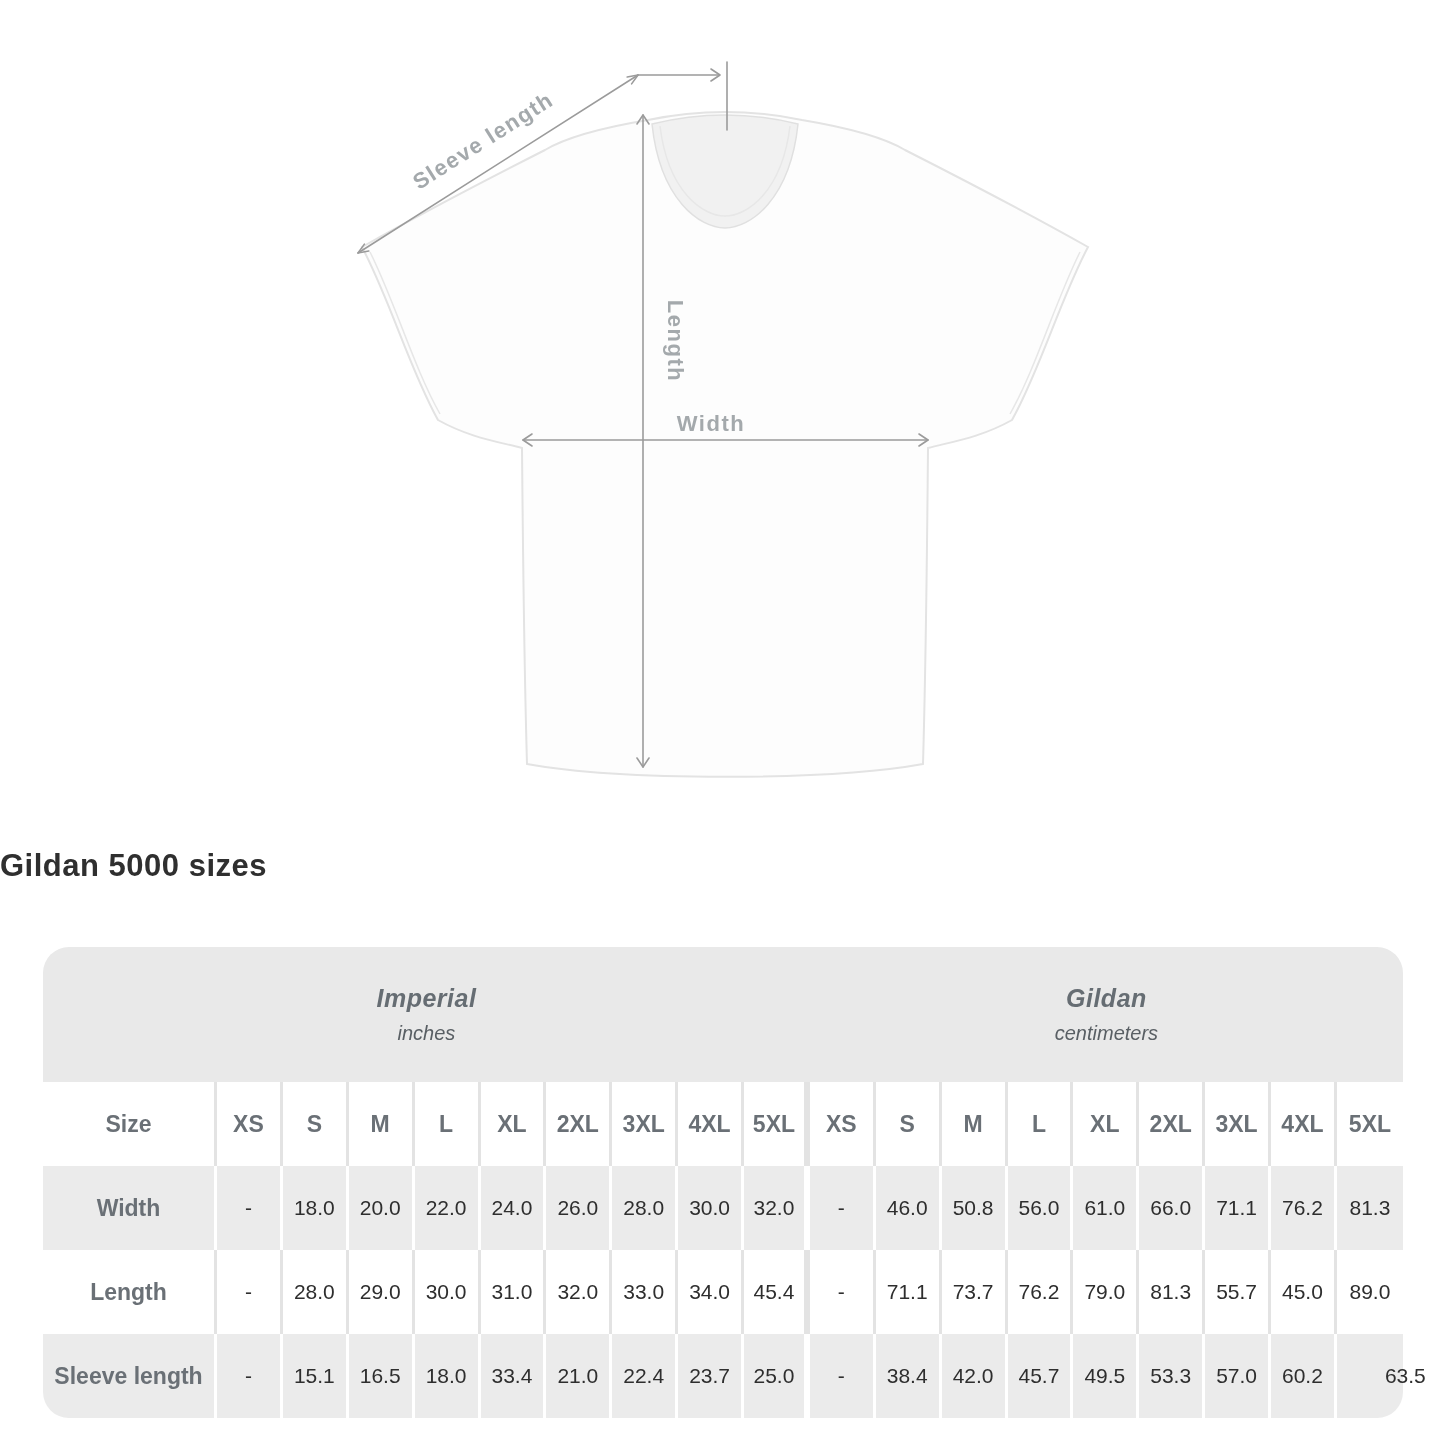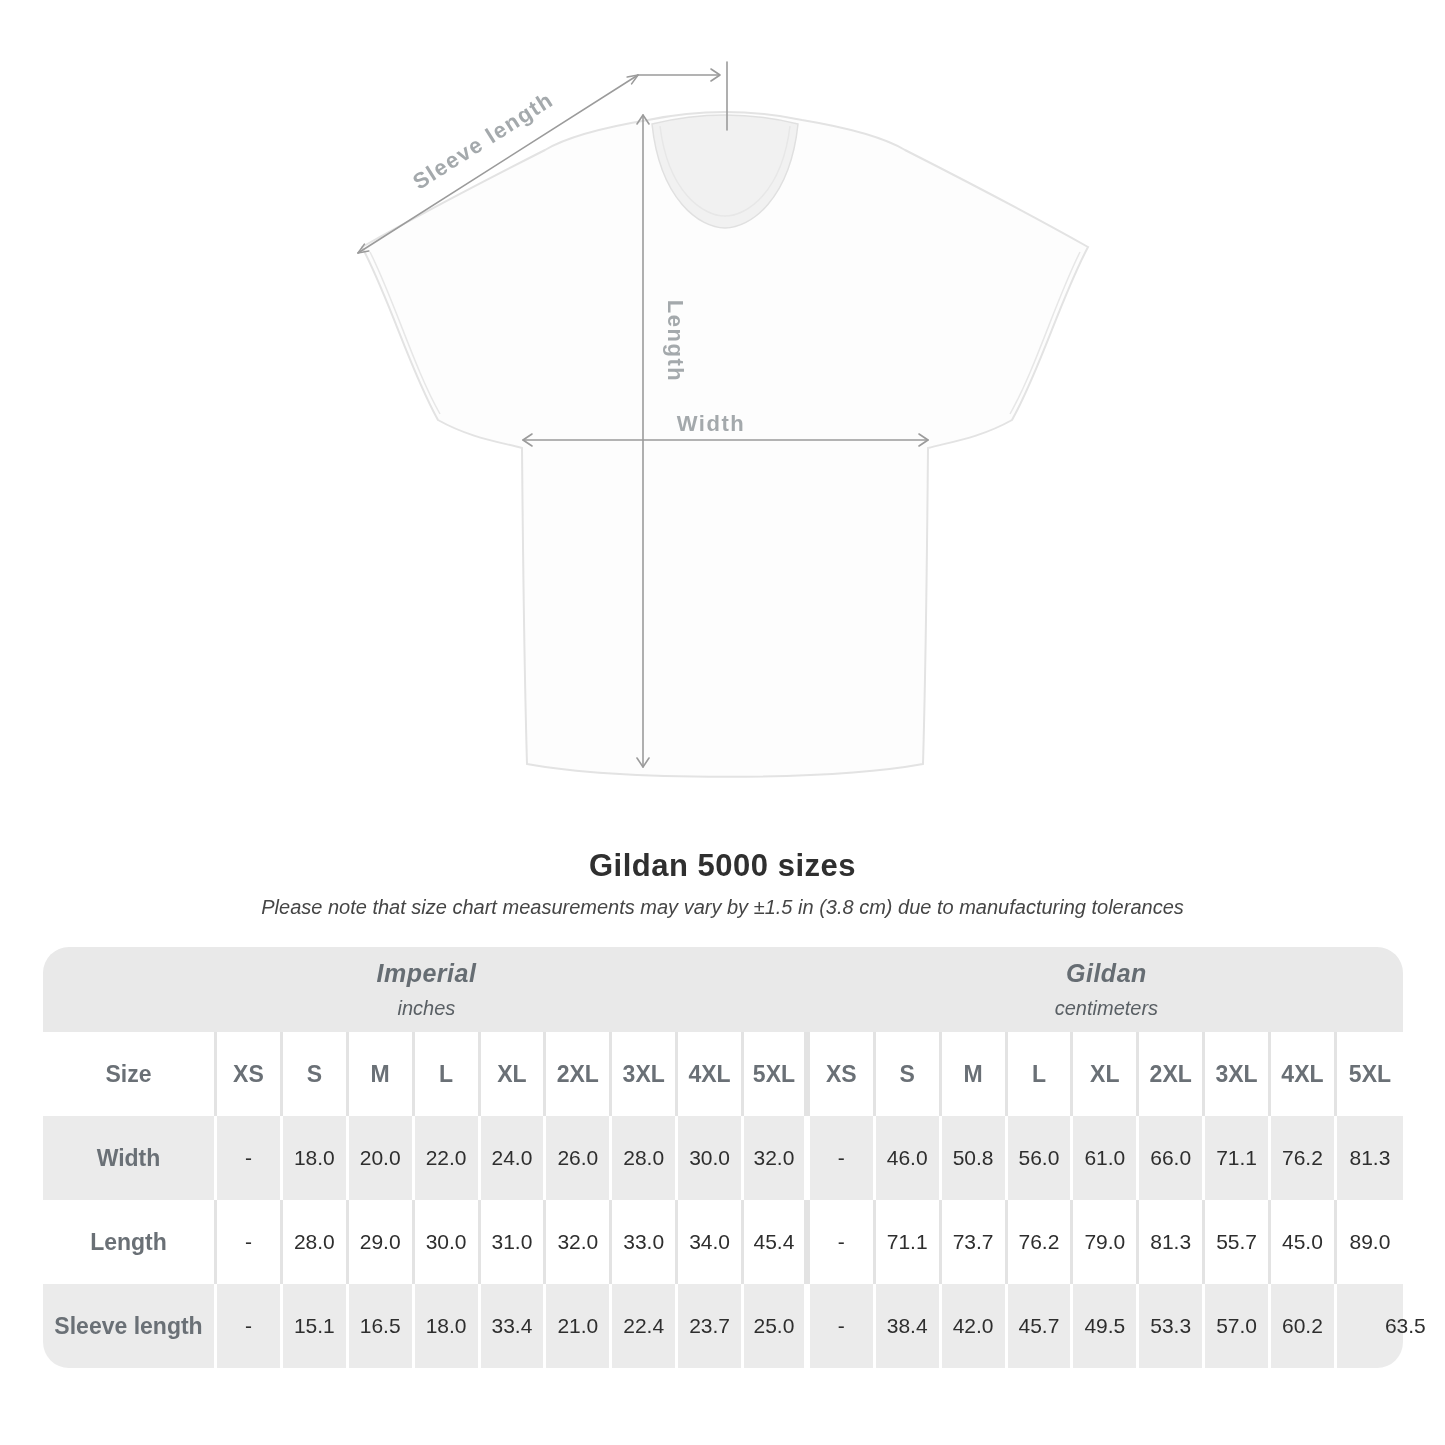--- a/index.html
+++ b/index.html
@@ -7,34 +7,34 @@
     position:relative;width:1445px;height:1445px;background:#ffffff;overflow:hidden;
     font-family:"Liberation Sans",sans-serif;
   }
   .shirt-svg{position:absolute;left:0;top:0;}
   .shirt-outline{fill:#fdfdfd;stroke:#e3e3e3;stroke-width:2;}
   .collar-fill{fill:#f1f1f1;stroke:#e0e0e0;stroke-width:1.5;}
   .collar-rib{fill:none;stroke:#e7e7e7;stroke-width:1.5;}
   .anno{stroke:#9b9b9b;stroke-width:1.6;fill:none;stroke-linecap:round;stroke-linejoin:round;}
   .anno-label{font-family:"Liberation Sans",sans-serif;font-weight:bold;font-size:22px;fill:#a4a9ac;letter-spacing:1.5px;}
   .page-title{
-    position:absolute;left:0;top:848px;width:100%;margin:0;text-align:center;
+    position:absolute;left:0;top:848px;width:100%;margin:0;text-align:left;
     font-size:31px;font-weight:bold;color:#2f2f2f;letter-spacing:0.5px;
   }
   .note{
     position:absolute;left:0;top:896px;width:100%;margin:0;text-align:center;
     font-style:italic;font-size:20px;color:#454545;
   }
   table.size-table{
     position:absolute;left:43px;top:947px;width:1360px;
     border-collapse:separate;border-spacing:0;table-layout:fixed;
   }
   table.size-table td{padding:0;text-align:center;vertical-align:middle;}
   col.c-label{width:174px;}
-  .band-row td{height:85px;background:#e9e9e9;border:0;}
+  .band-row td{height:135px;background:#e9e9e9;border:0;}
   .band-l{border-top-left-radius:26px;}
   .band-r{border-top-right-radius:26px;}
   .band-title{font-size:25px;font-weight:bold;font-style:italic;color:#666d73;letter-spacing:0.5px;}
   .band-sub{font-size:20px;font-style:italic;color:#595f64;margin-top:9px;}
   .row-data td{height:84px;font-size:21px;color:#2e2e2e;}
   .row-white td{background:#ffffff;border-right:3px solid #e3e3e3;}
   .row-gray td{background:#ebebeb;border-right:3px solid #ffffff;}
   table.size-table td.sec-end{border-right-width:6px;}
   table.size-table tr td:last-child{border-right:0;}
   td.lbl{font-weight:bold;color:#6a7076;font-size:23px;}
@@ -95,21 +95,20 @@
       <path class="anno" d="M 532 434 L 523 440 L 532 446"></path>
       <path class="anno" d="M 919 434 L 928 440 L 919 446"></path>
 
       <text class="anno-label" transform="translate(487,147) rotate(-32.4)" text-anchor="middle">Sleeve length</text>
       <text class="anno-label" transform="translate(668,341) rotate(90)" text-anchor="middle">Length</text>
       <text class="anno-label" x="711" y="431" text-anchor="middle">Width</text>
     </g>
   </svg>
 
   <h1 class="page-title">Gildan 5000 sizes</h1>
-  <p class="note">Please note that size chart measurements may vary by ±1.5 in (3.8 cm) due to manufacturing tolerances</p>
 
   <table class="size-table">
     <colgroup>
       <col class="c-label">
       <col>
         <col>
         <col>
         <col>
         <col>
         <col>

